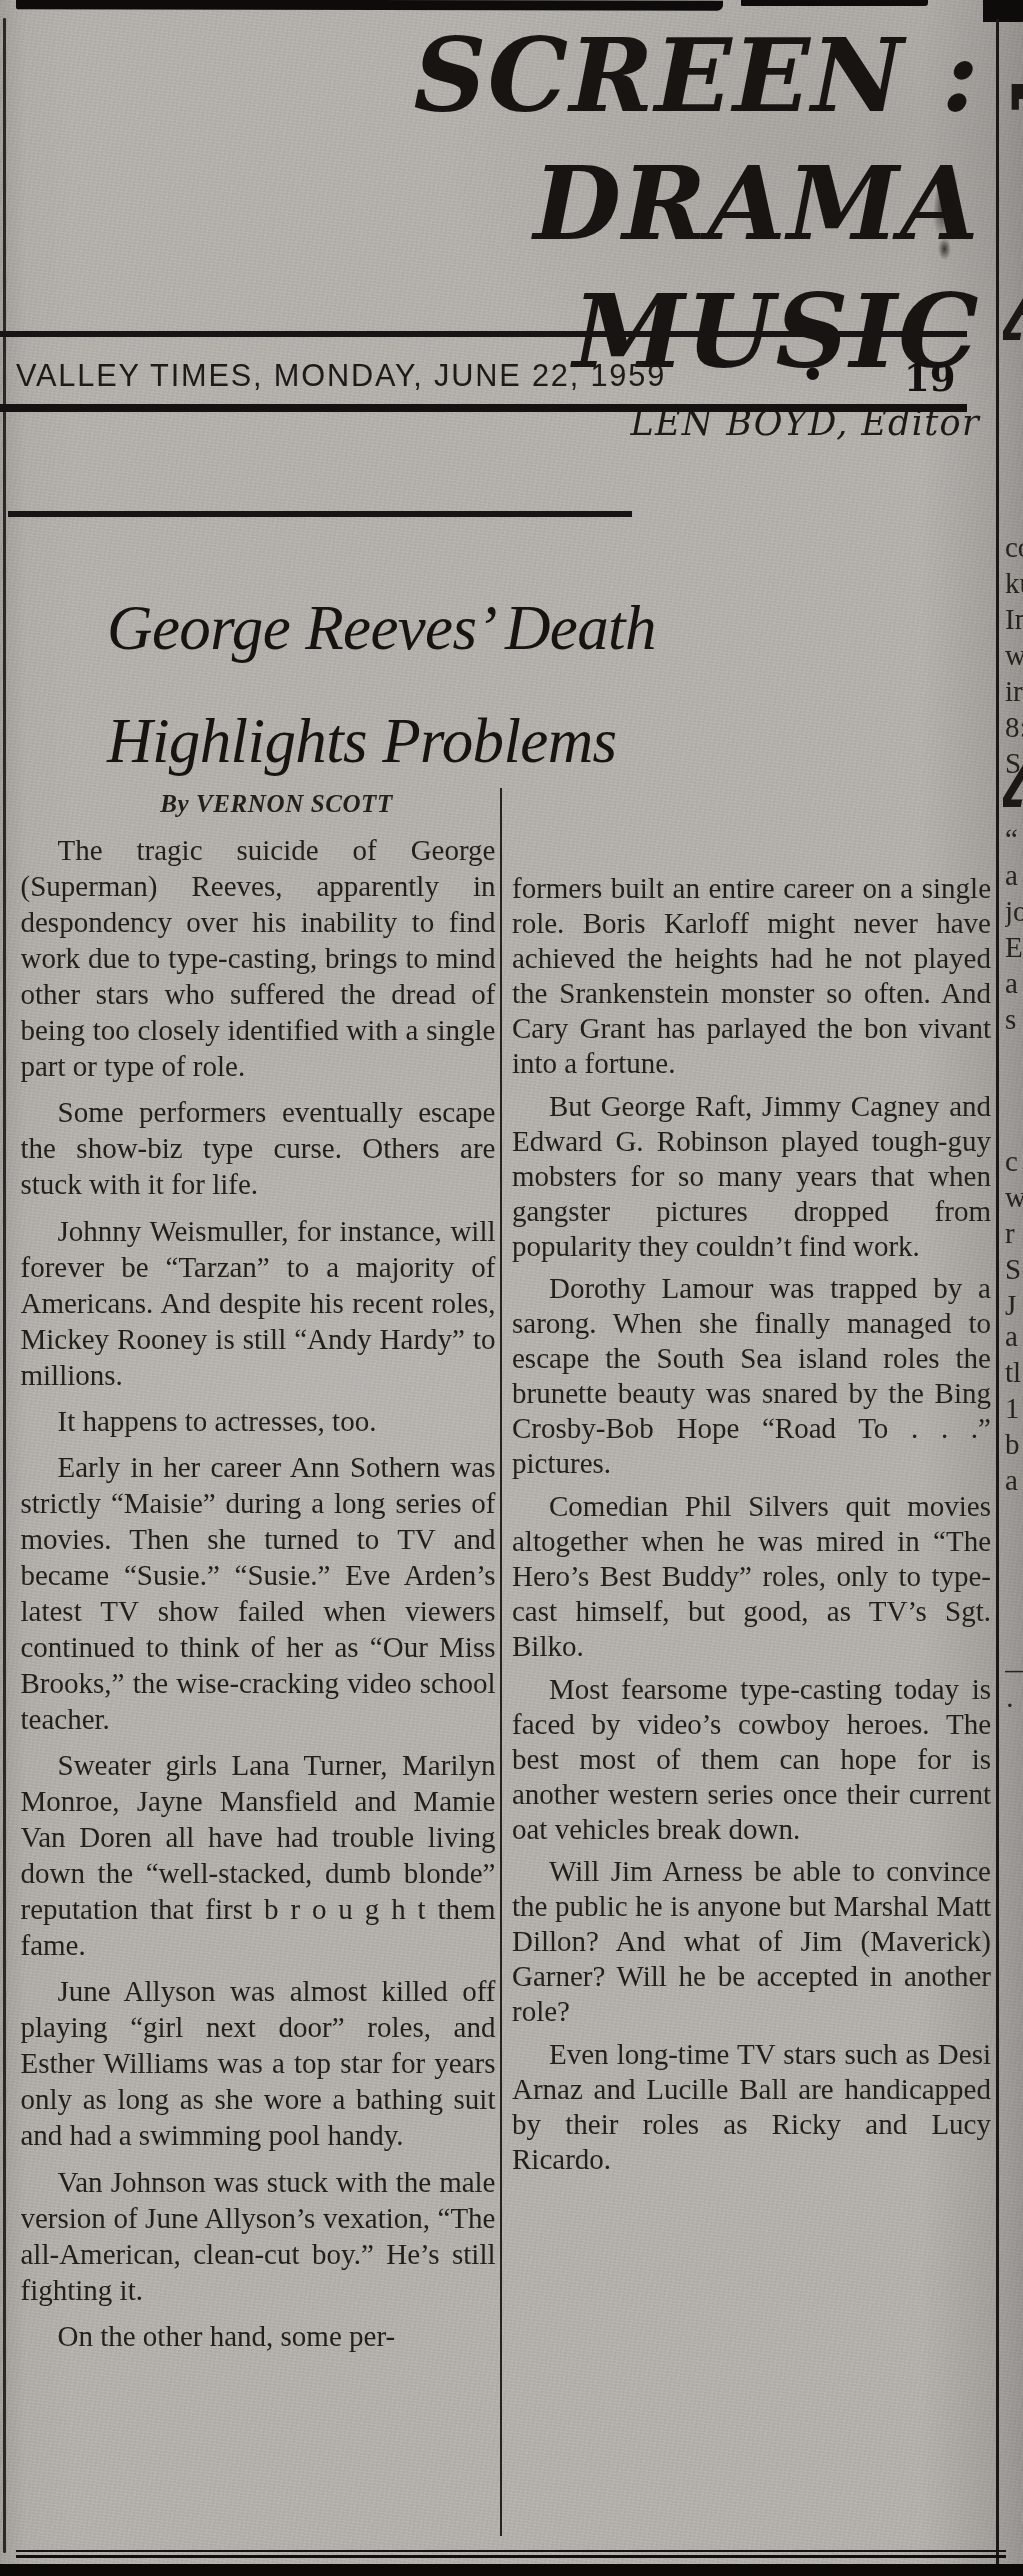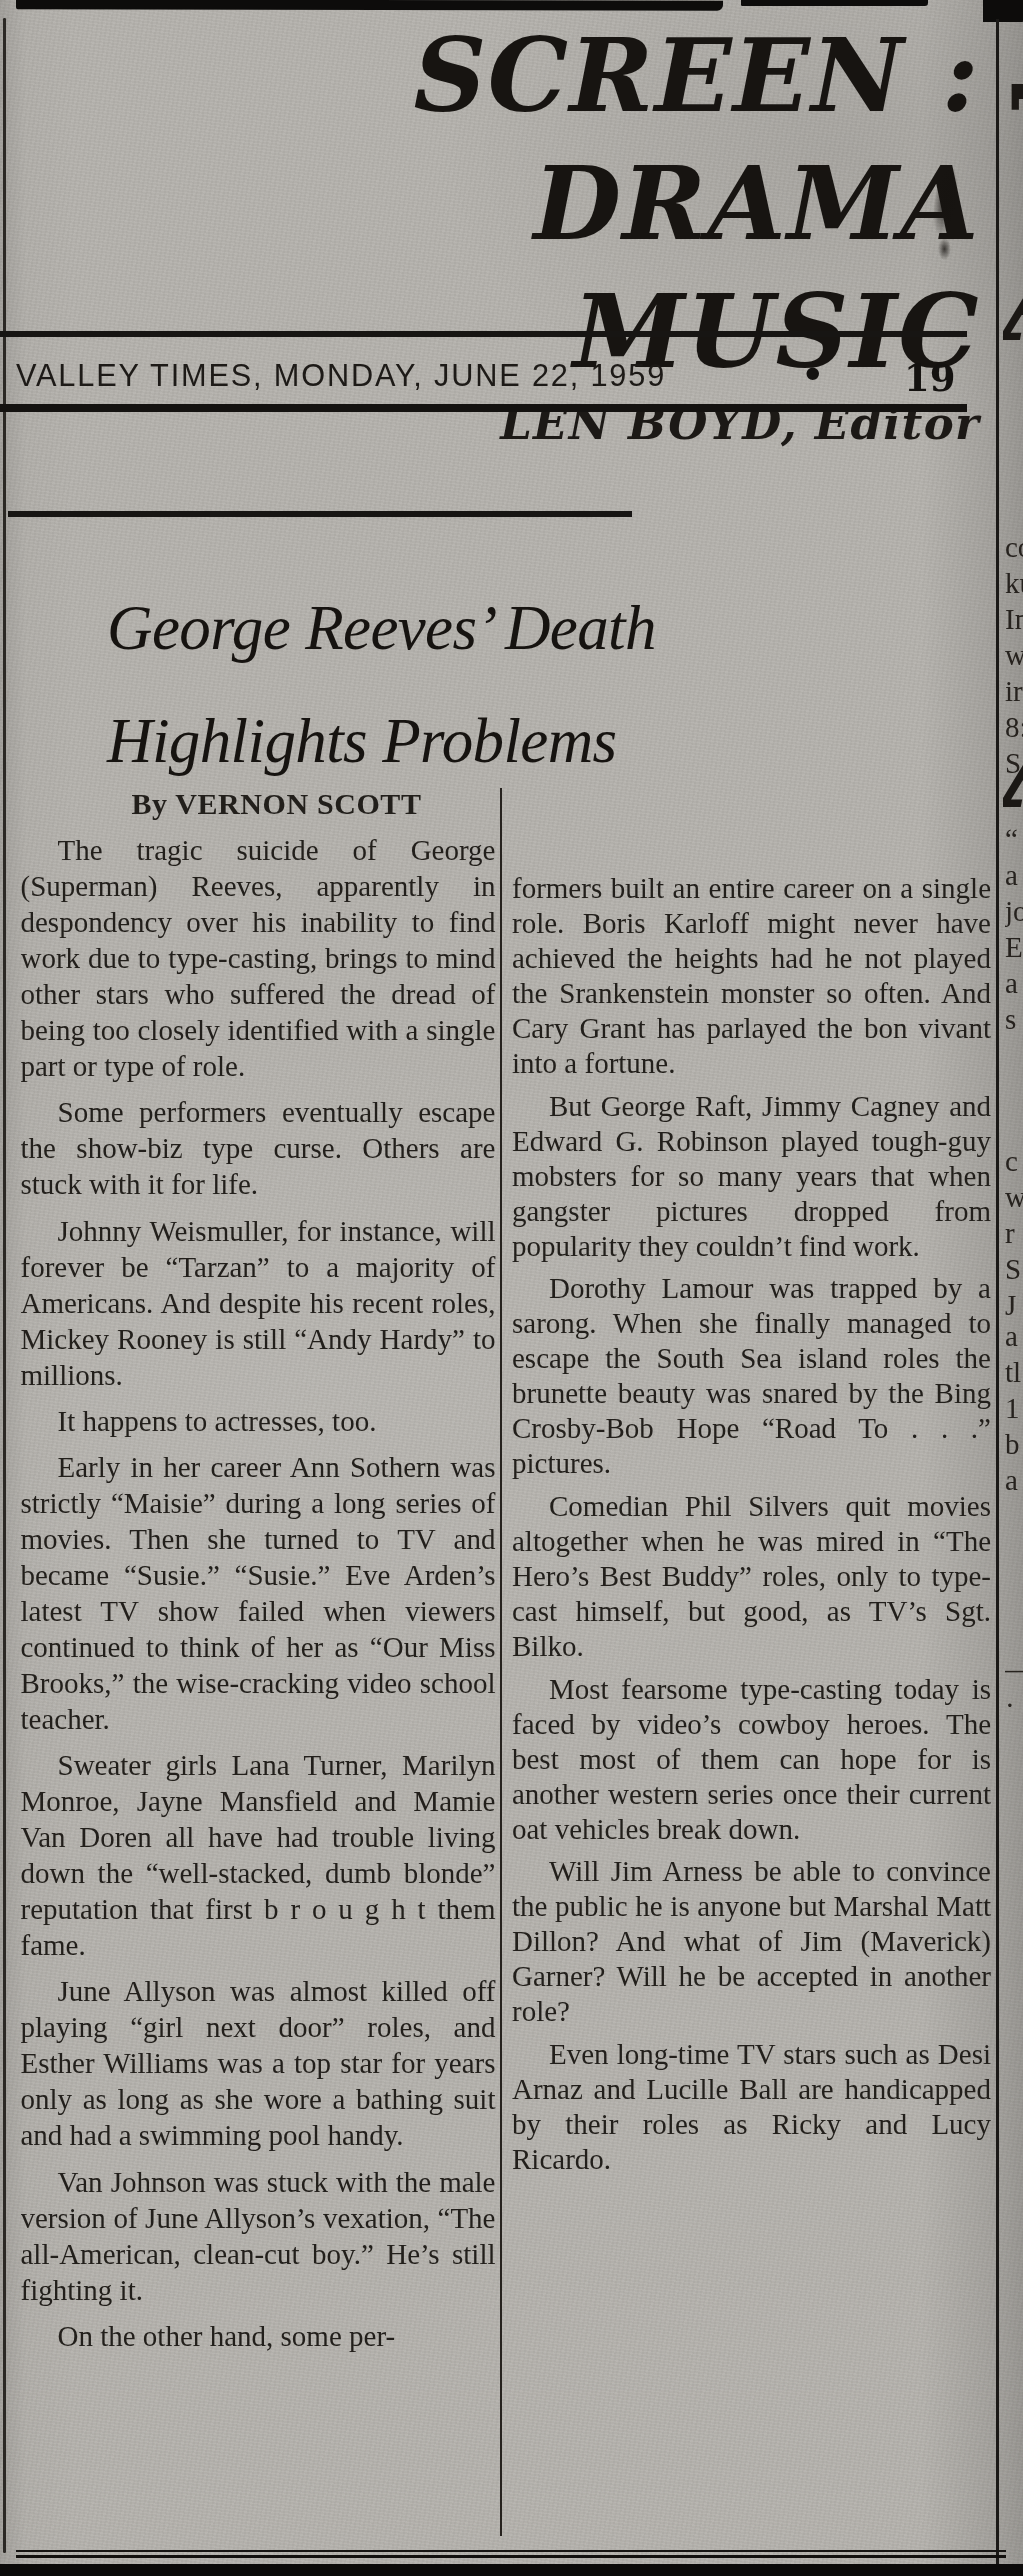--- a/index.html
+++ b/index.html
@@ -22,38 +22,38 @@
   .torn1{left:16px;top:0;width:707px;height:9.6px;border-radius:0 0 5.8px 1.9px;transform:rotate(0.12deg);}
   .torn2{left:741px;top:0;width:187px;height:5.8px;border-radius:0 0 3.2px 1.3px;}
   .torn3{left:983px;top:0;width:41px;height:22px;border-radius:0 0 1.9px 0;}
   
   .left-rule{left:3.2px;top:18px;width:2.6px;height:2535px;background:#2b2824;border-radius:1.3px;}
   .right-rule{left:996px;top:19px;width:3.2px;height:2557px;background:#1b1917;}
   .col-divider{left:500px;top:788px;width:1.9px;height:1748px;background:#26221e;}
   
   .masthead{left:0;top:11.5px;width:980px;text-align:right;font-family:"DejaVu Serif",serif;font-style:italic;font-weight:bold;}
   .masthead .l1,.masthead .l2{font-size:101px;line-height:128px;letter-spacing:1.3px;color:#171411;}
-  .editor{margin-top:7.7px;font-size:45px;line-height:41px;font-style:italic;font-weight:bold;letter-spacing:1.3px;color:#1c1916;}
+  .editor{margin-top:7.7px;font-size:35px;line-height:41px;font-style:italic;font-weight:normal;letter-spacing:1.3px;color:#1c1916;}
   
   .rule-a{left:0;top:331px;width:967px;height:5.8px;background:#171513;}
   .rule-b{left:0;top:404px;width:967px;height:7.7px;background:#141210;}
   .dateline{left:16px;top:356px;width:951px;height:41px;font-family:"Liberation Sans",sans-serif;text-align:right;}
   .dl-text{position:absolute;left:0;top:1.3px;font-size:32px;letter-spacing:1.9px;transform:scaleX(0.96);transform-origin:left;color:#1d1a17;}
   .dl-bullet{position:absolute;left:788px;top:0px;font-size:29px;color:#141210;}
   .dl-num{position:absolute;right:11.5px;top:0px;font-family:"DejaVu Serif",serif;font-weight:bold;font-size:37px;color:#141210;}
   
   .kicker{left:7.7px;top:450px;font-family:"DejaVu Serif",serif;font-style:italic;font-weight:bold;font-size:40px;letter-spacing:0.6px;color:#1a1714;}
   .kicker-rule{left:7.7px;top:511px;width:624px;height:5.8px;background:#171513;}
   
   .headline{left:107px;top:572px;width:870px;font-family:Liberation Serif, serif;font-style:italic;font-size:63px;line-height:113px;letter-spacing:-0.6px;color:#161310;}
   
   .col{position:absolute;font-size:29px;line-height:36px;text-align:justify;color:#221f1b;overflow:hidden;}
   .col1{left:20.5px;top:786px;width:475px;height:1752px;}
   .col2{left:512px;top:871px;width:479px;height:1710px;line-height:35px;}
-  .byline{text-align:center;font-weight:bold;font-size:30px;letter-spacing:0.6px;margin:0 0 10.2px 0;text-indent:0;}
+  .byline{text-align:center;font-weight:bold;font-size:25px;letter-spacing:0.6px;margin:0 0 10.2px 0;text-indent:0;font-style:italic;}
   .col p{margin:0 0 10.2px 0;text-indent:37px;}
   .col p.noindent{text-indent:0;}
   .col2 p{margin-bottom:7.7px;}
   
   .frag{position:absolute;left:1005px;width:19px;overflow:hidden;white-space:pre-line;font-size:29px;line-height:36px;color:#26221e;}
   .bigfrag{position:absolute;left:1003px;width:20.5px;overflow:hidden;font-family:"DejaVu Serif",serif;font-weight:bold;color:#1b1815;}
   .bf1{top:61px;font-size:109px;}
   .bf2{top:225px;font-size:122px;font-style:italic;}
   .bf3{top:687px;font-size:128px;font-style:italic;}
   

